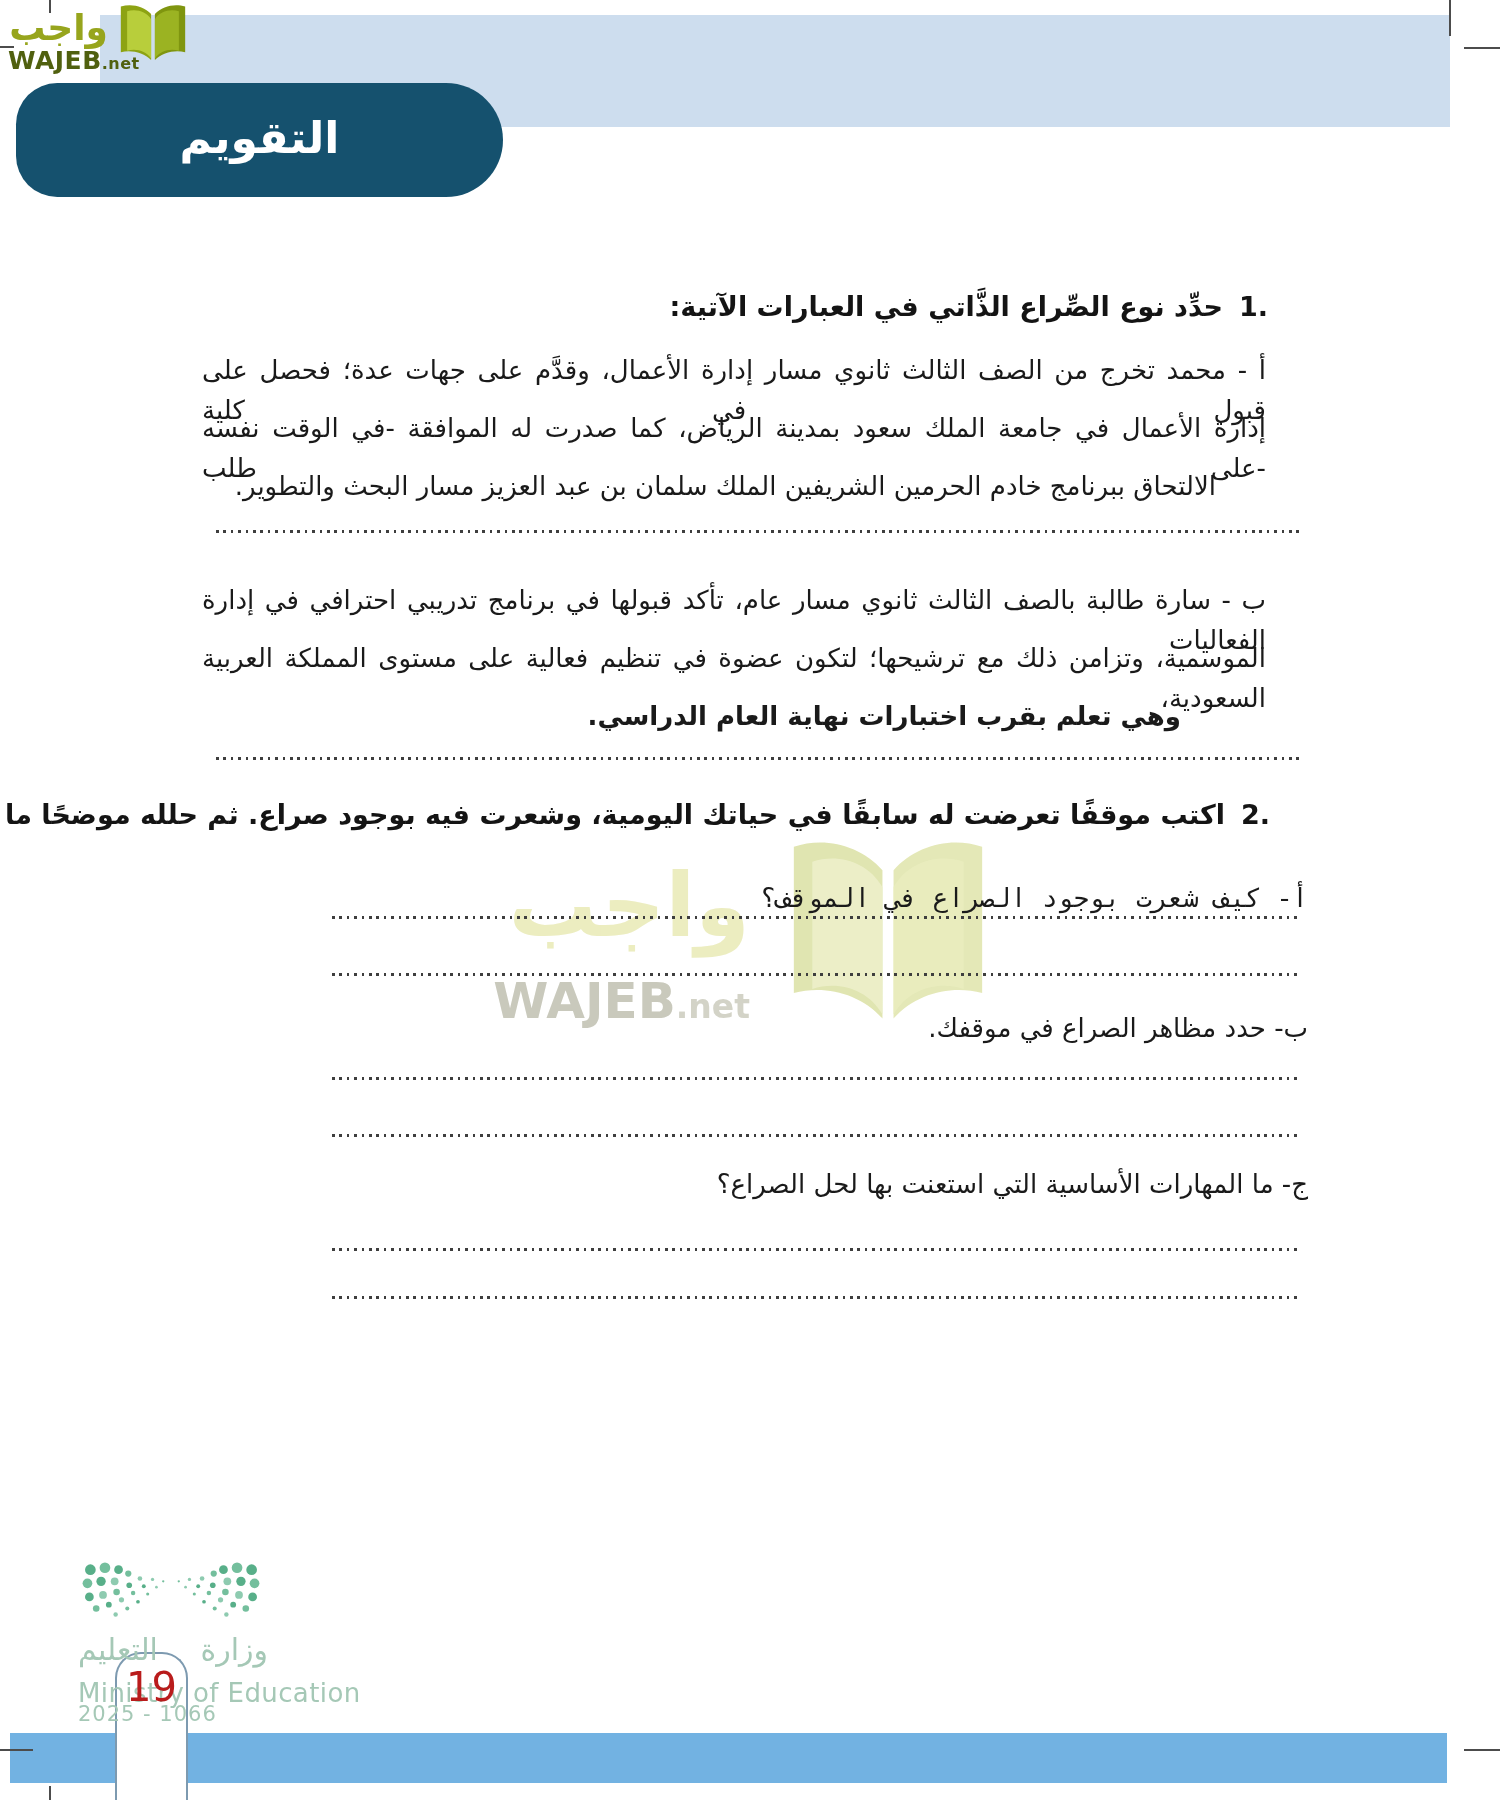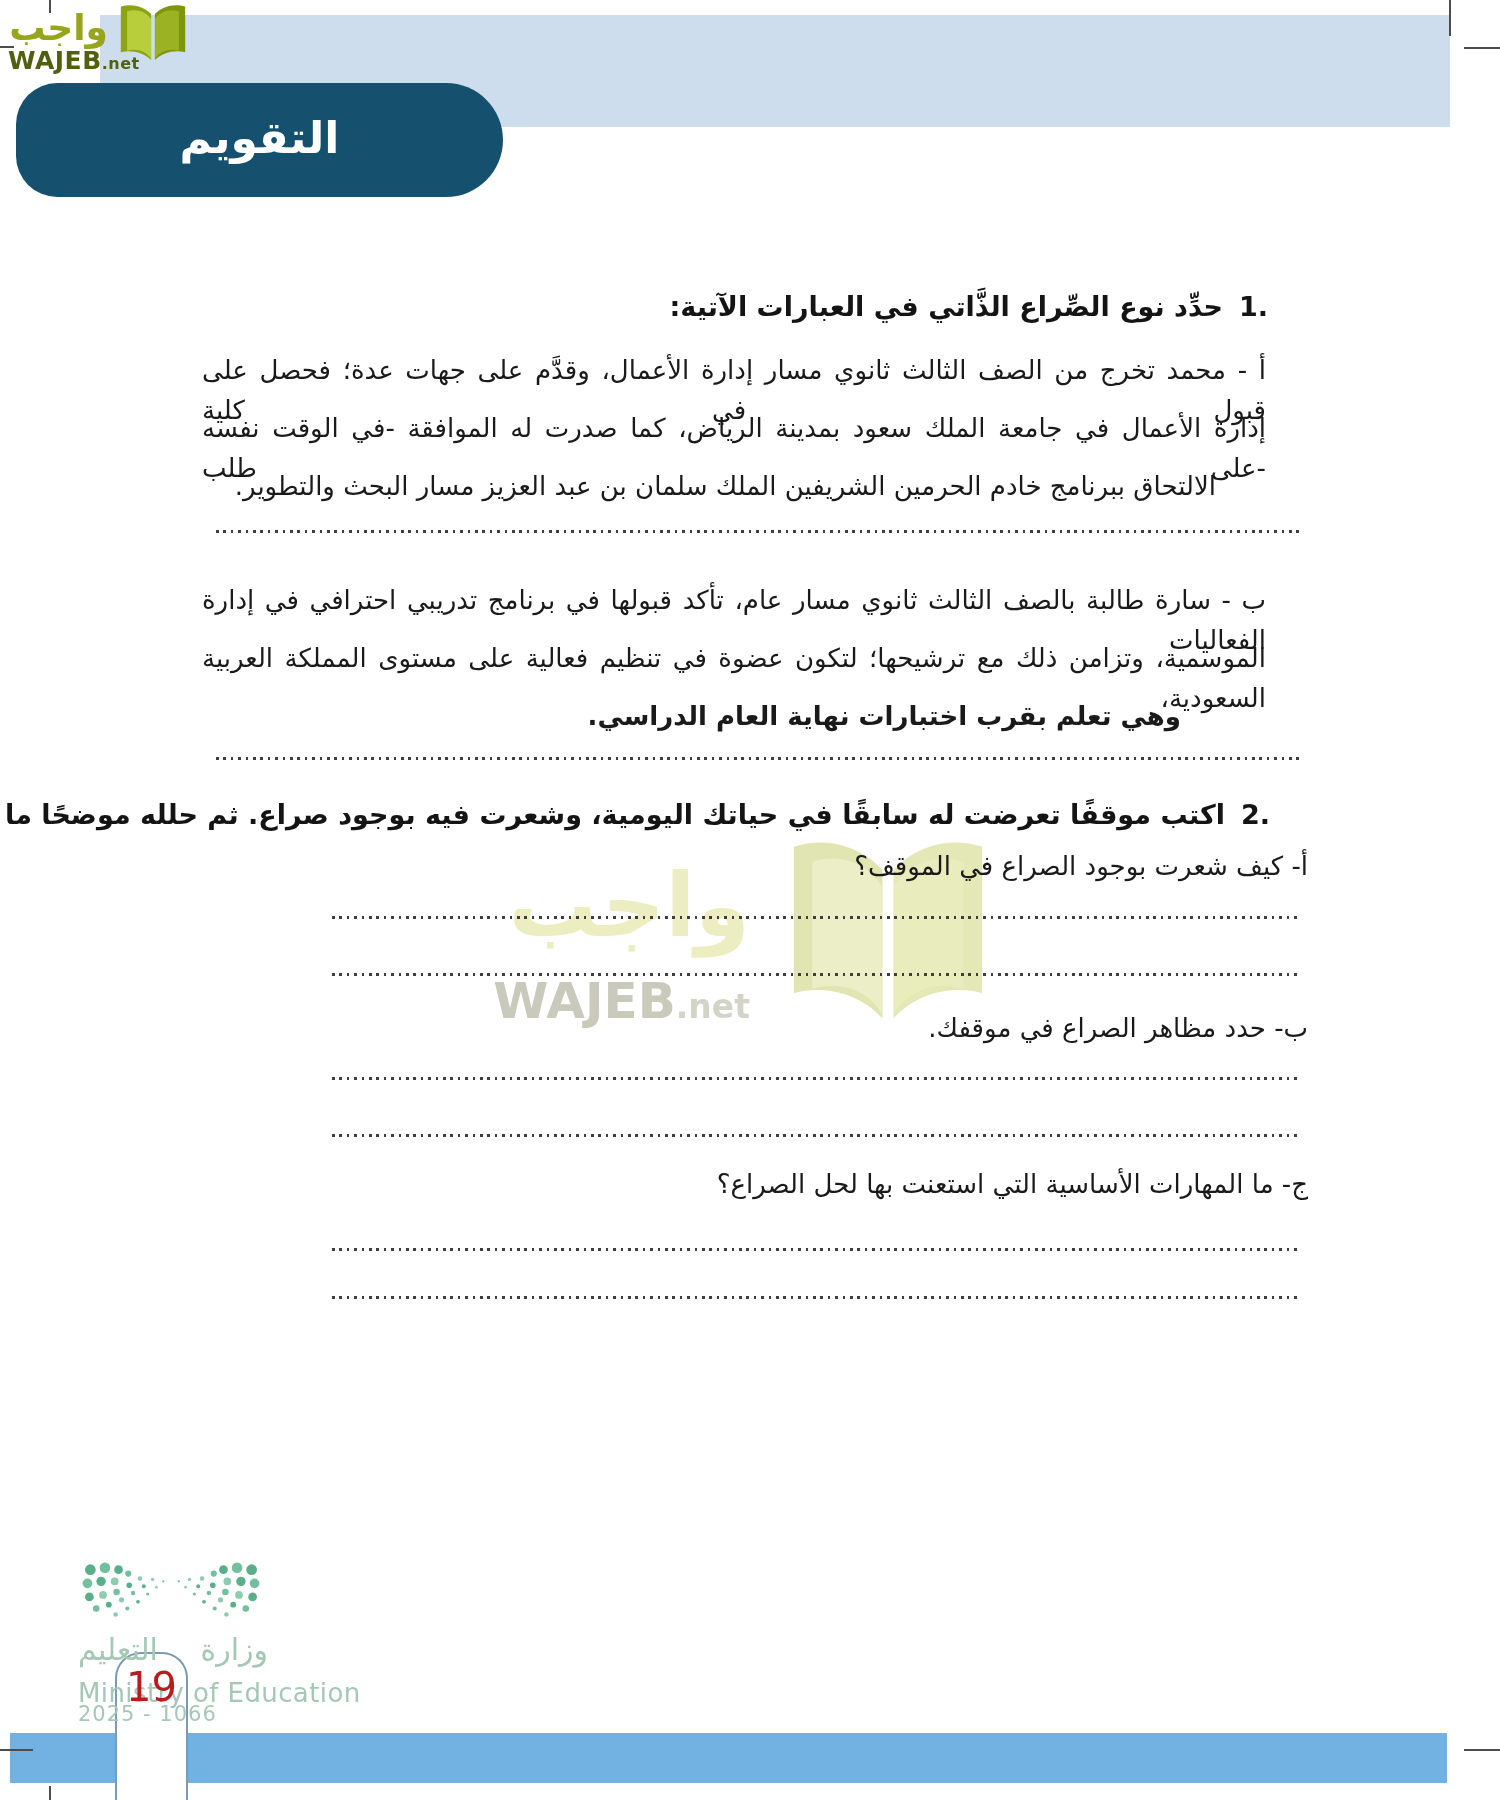--- a/index.html
+++ b/index.html
@@ -125,21 +125,21 @@
   <div class="pline just" style="top:580px;">ب - سارة طالبة بالصف الثالث ثانوي مسار عام، تأكد قبولها في برنامج تدريبي احترافي في إدارة الفعاليات</div>
   <div class="pline last-b" style="top:696px;font-weight:bold;">وهي تعلم بقرب اختبارات نهاية العام الدراسي.</div>
 
   <div class="dl wide" style="top:757px;"></div>
 
   <div class="qhead" style="right:230px;top:799px;">
     <span class="qnum">2.</span>
     <span>اكتب موقفًا تعرضت له سابقًا في حياتك اليومية، وشعرت فيه بوجود صراع. ثم حلله موضحًا ما يأتي:</span>
   </div>
 
-  <div class="sub" style="top:851px;">أ- كيف شعرت بوجود الصراع في الموقف؟</div>
+  <div class="sub" style="top:883px;font-family:Liberation Mono, monospace;">أ- كيف شعرت بوجود الصراع في الموقف؟</div>
   <div class="dl subline" style="top:916px;"></div>
   <div class="dl subline" style="top:973px;"></div>
 
   <div class="sub" style="top:1013px;">ب- حدد مظاهر الصراع في موقفك.</div>
   <div class="dl subline" style="top:1077px;"></div>
   <div class="dl subline" style="top:1134px;"></div>
 
   <div class="sub" style="top:1169px;">ج- ما المهارات الأساسية التي استعنت بها لحل الصراع؟</div>
   <div class="dl subline" style="top:1248px;"></div>
   <div class="dl subline" style="top:1296px;"></div>

